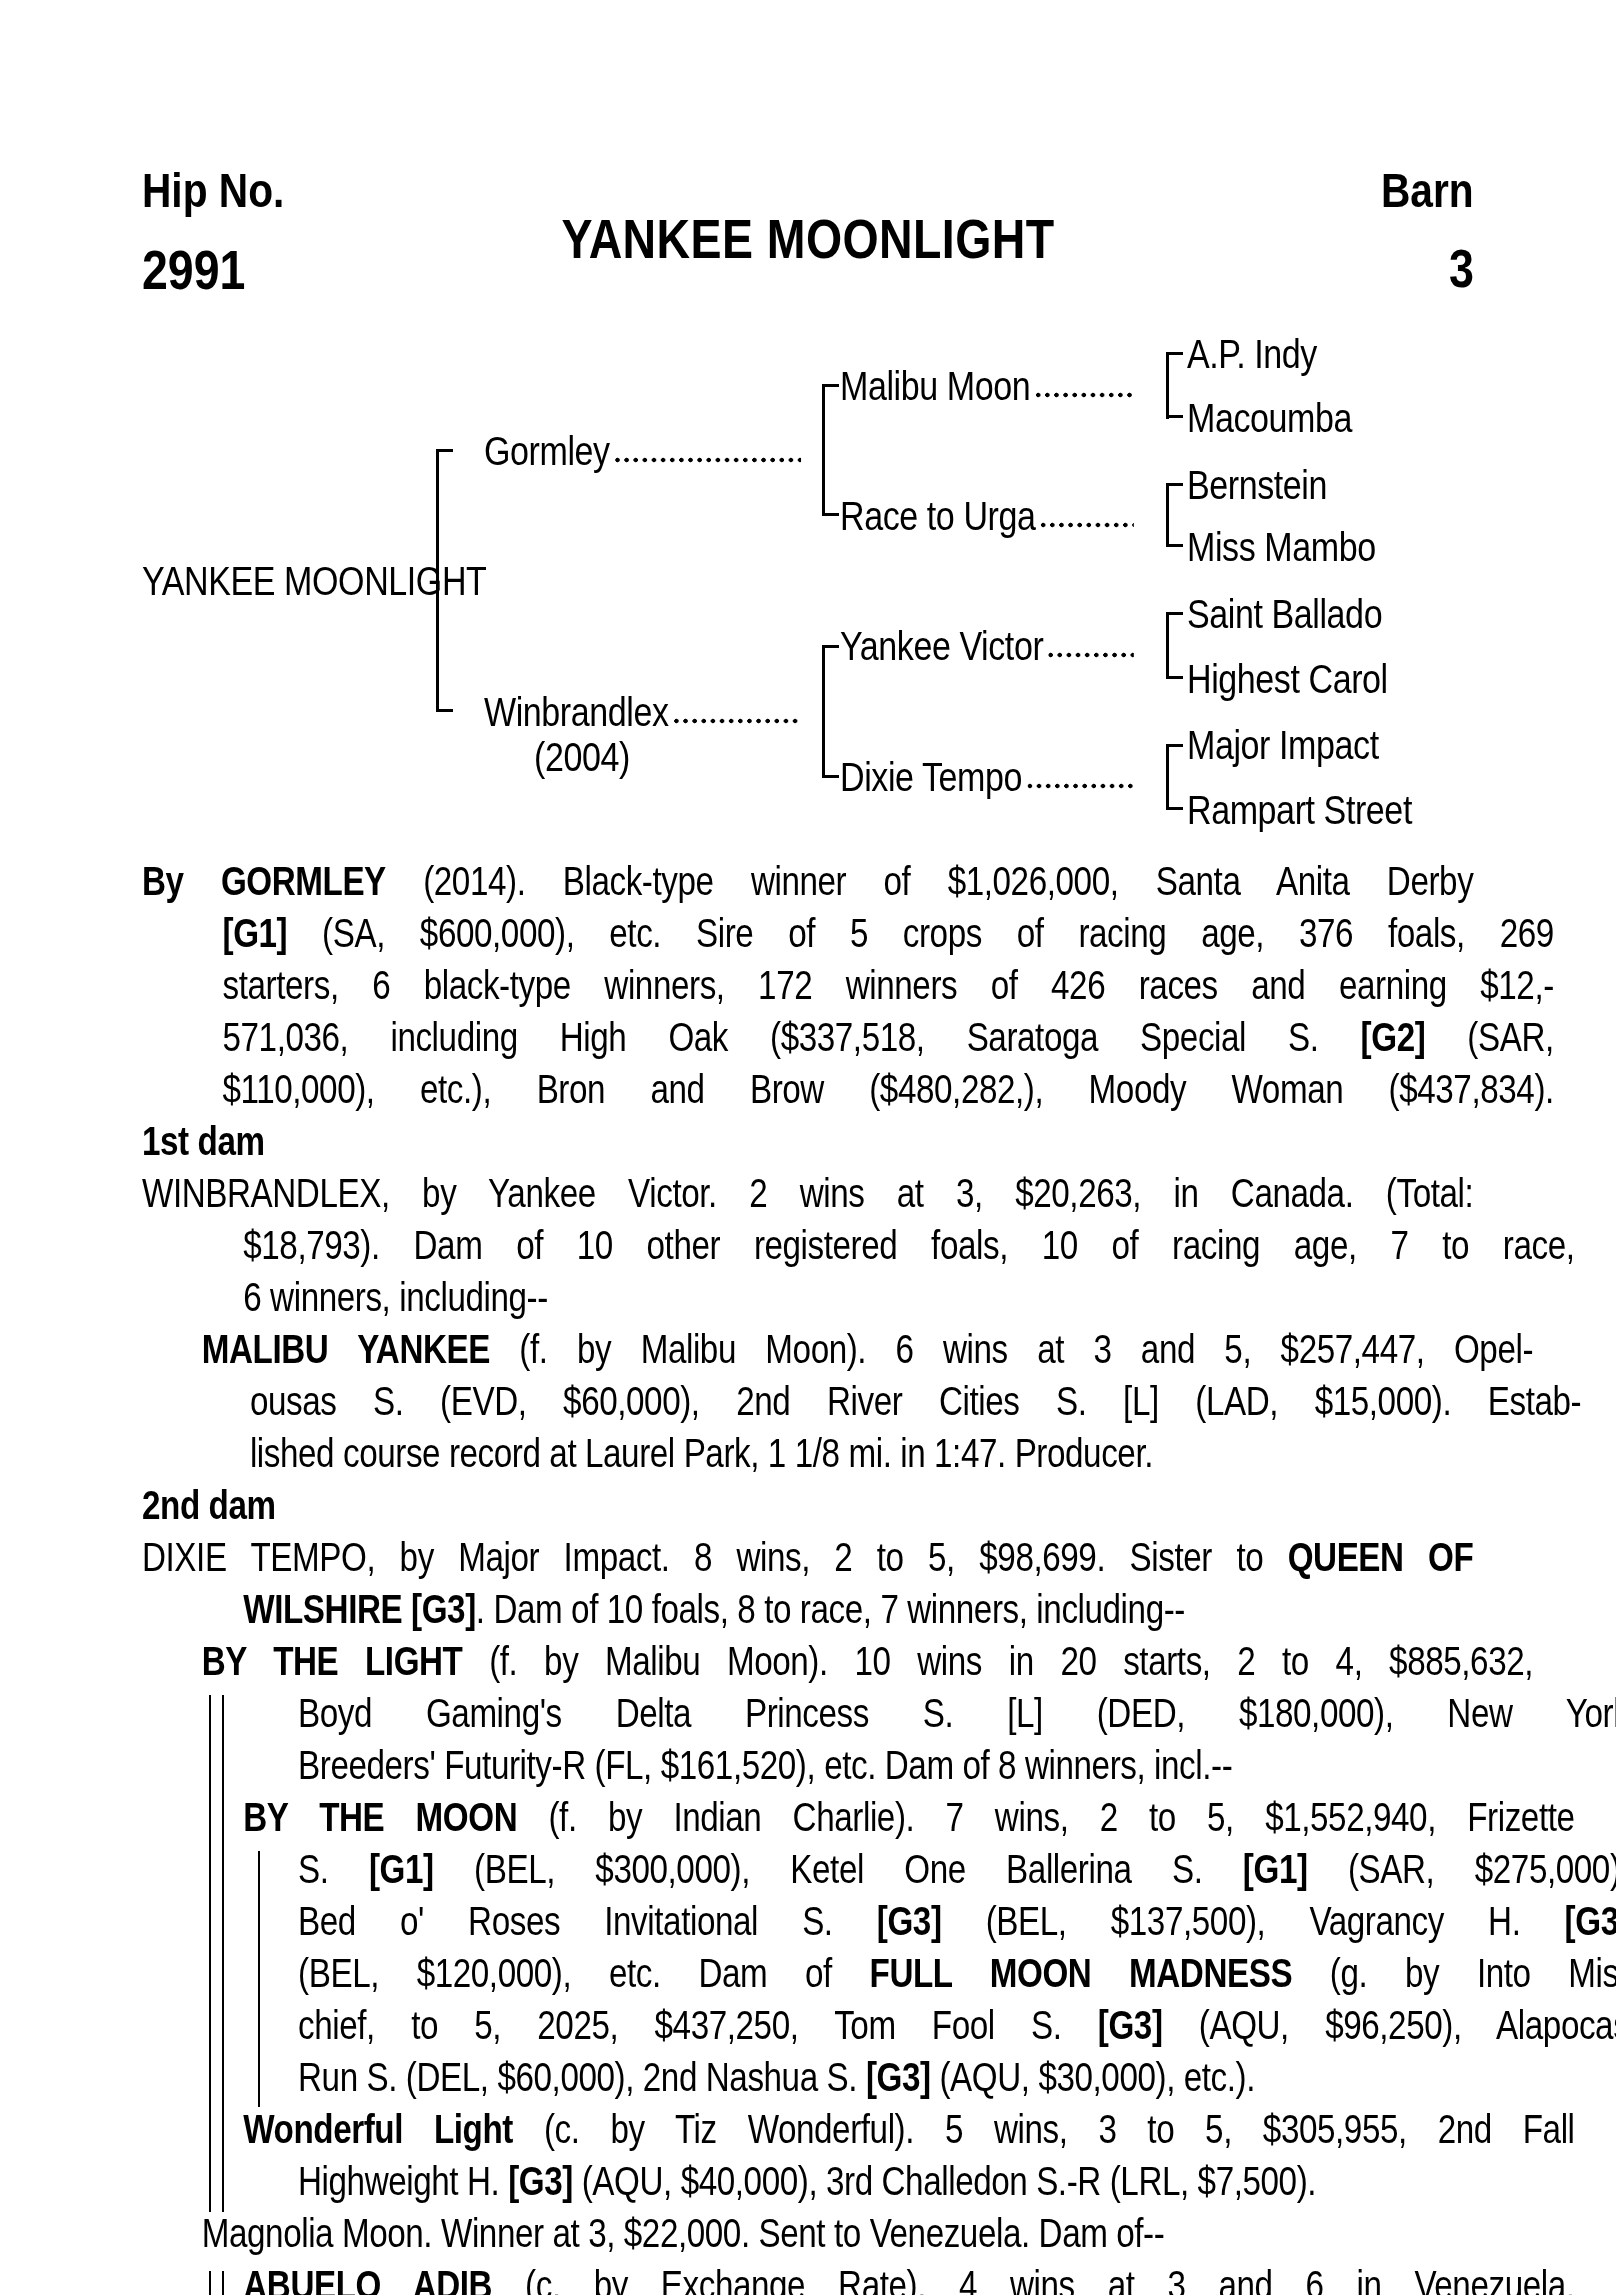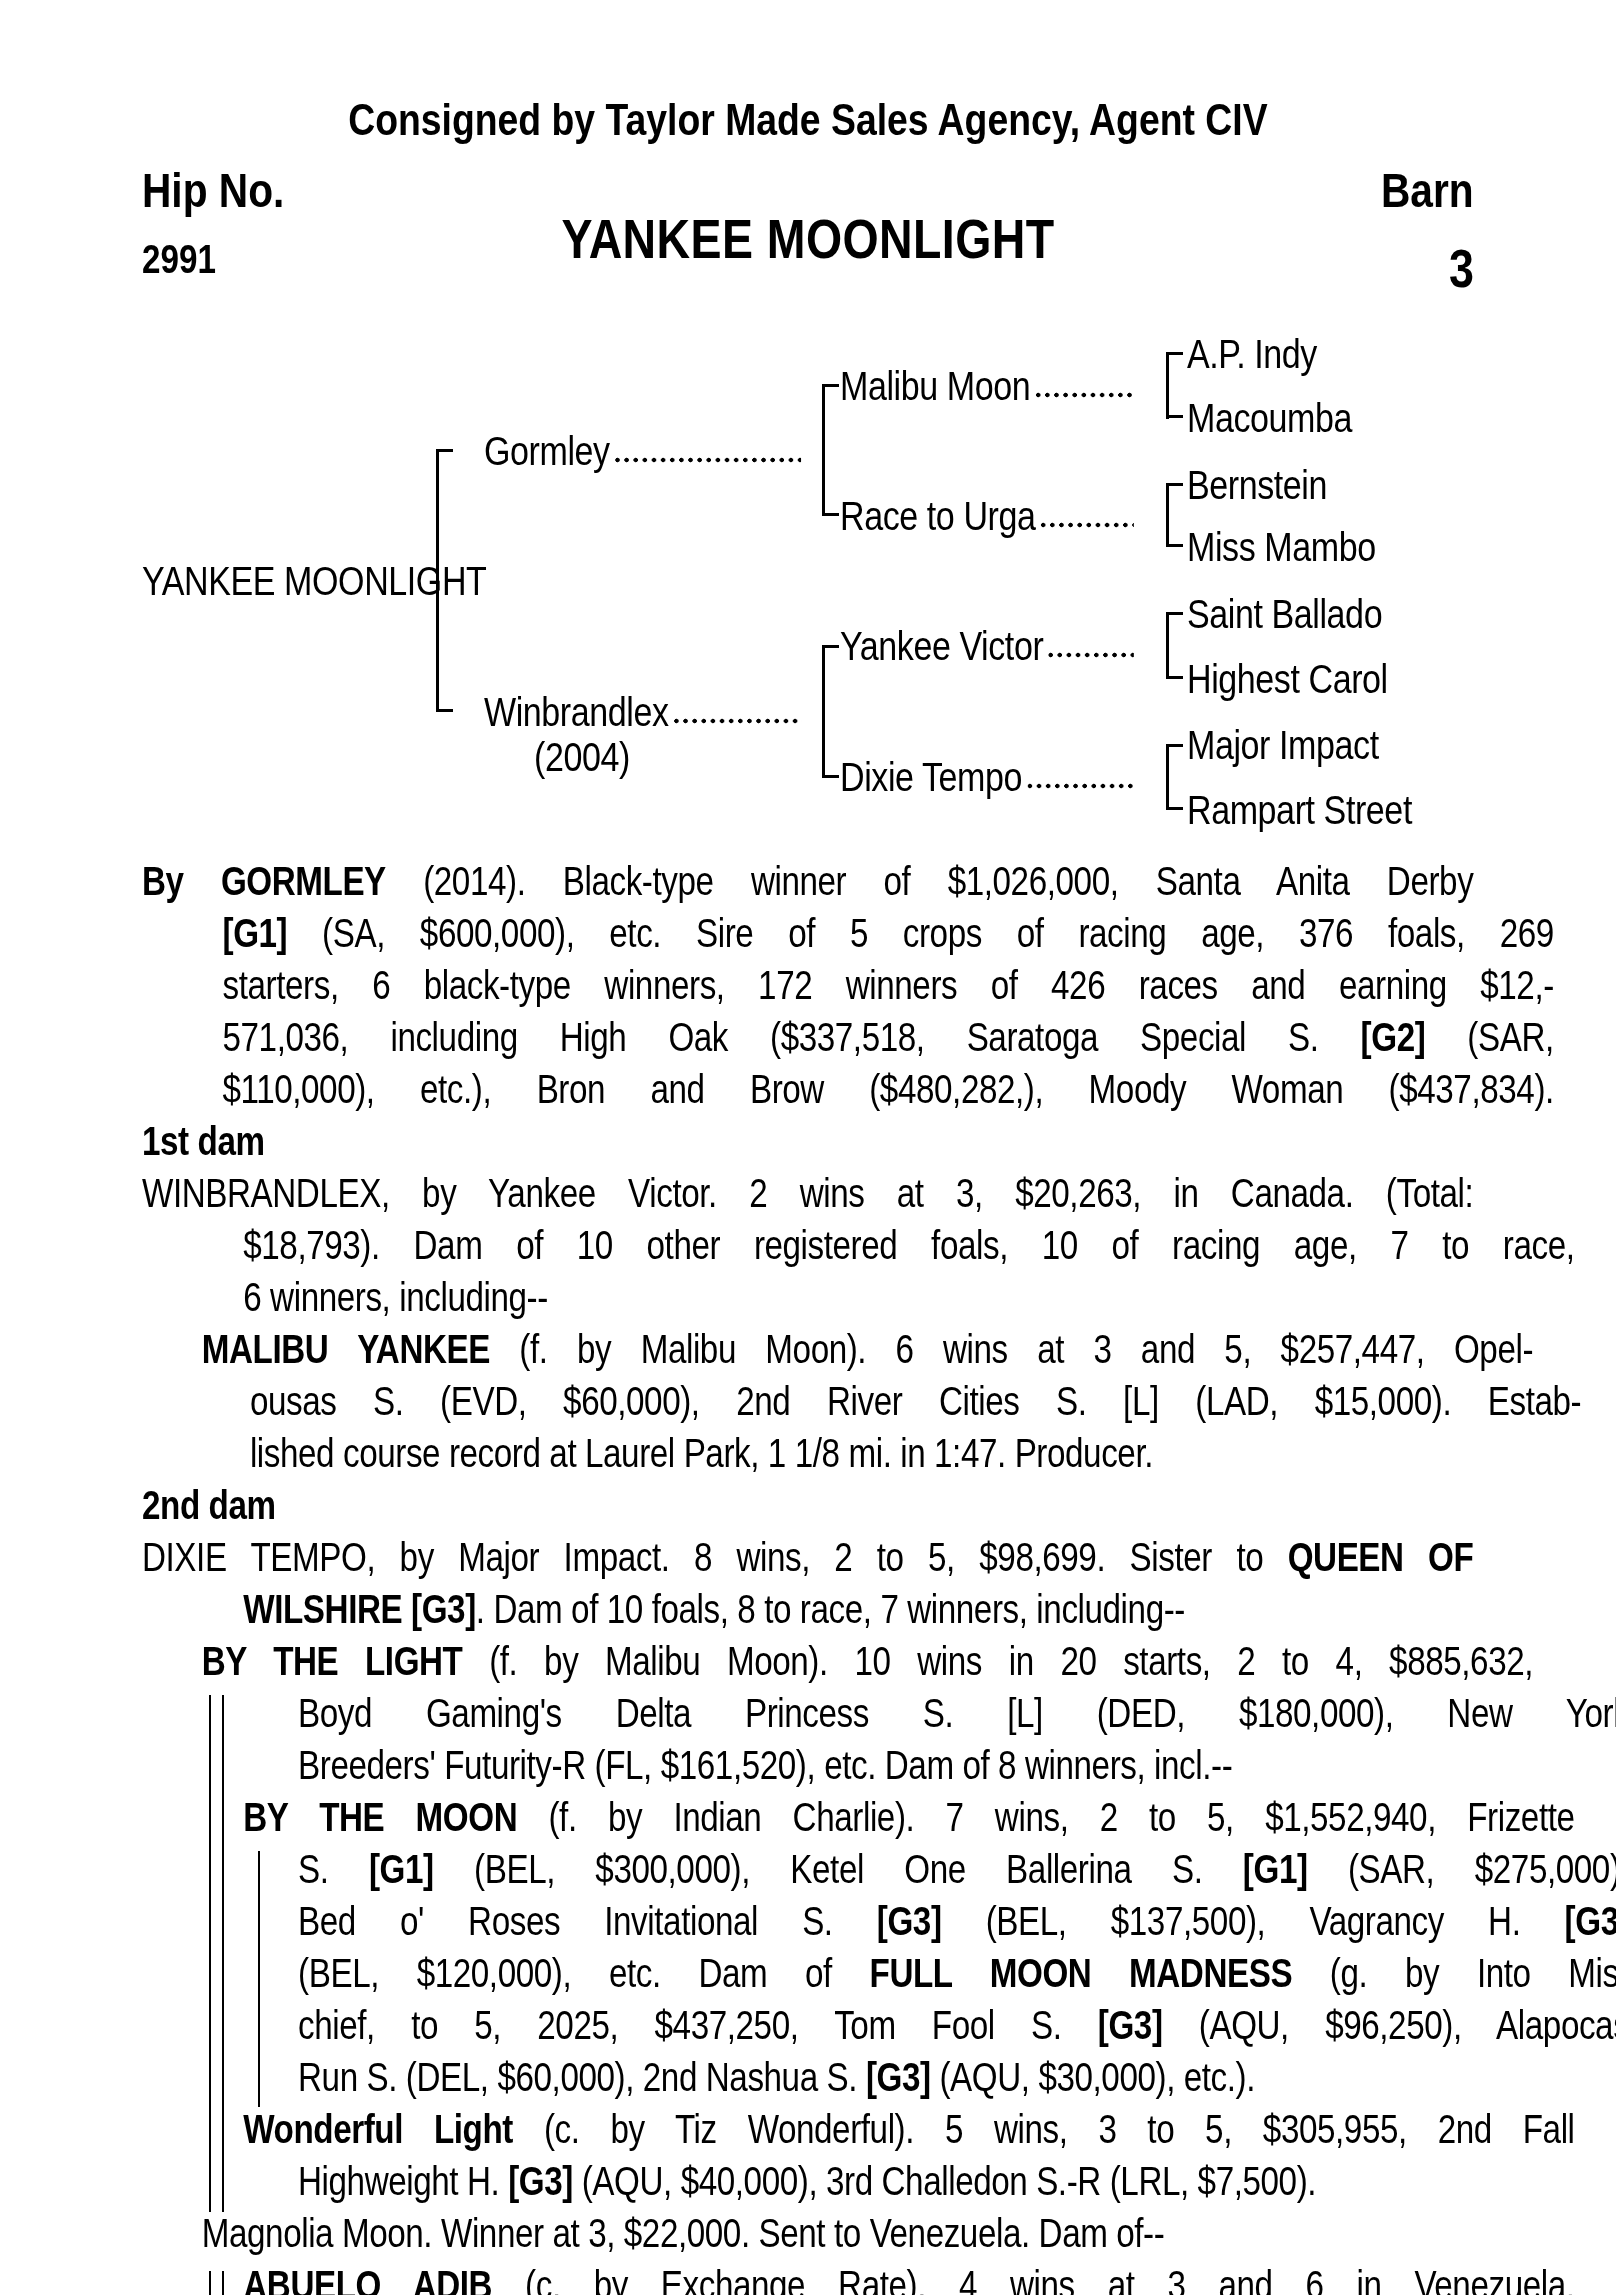--- a/index.html
+++ b/index.html
@@ -7,21 +7,21 @@
     position:relative;width:1616px;height:3227px;background:#ffffff;
     font-family:"Liberation Sans",sans-serif;color:#000;overflow:hidden;
   }
   .cx{display:inline-block;transform:scaleX(0.83);transform-origin:0 0;white-space:nowrap;}
   .cxc{display:inline-block;transform:scaleX(0.83);transform-origin:50% 0;white-space:nowrap;}
   .cxr{display:inline-block;transform:scaleX(0.83);transform-origin:100% 0;white-space:nowrap;}
   .abs{position:absolute;}
   
   #consignor{top:94px;left:0;width:1616px;text-align:center;font-size:45px;font-weight:bold;}
   #hip-label{left:142px;top:162px;font-size:49px;font-weight:bold;}
-  #hip-number{left:142px;top:237px;font-size:40px;font-weight:bold;}
+  #hip-number{left:142px;top:237px;font-size:56px;font-weight:bold;}
   #barn-label{right:142px;top:162px;font-size:49px;font-weight:bold;text-align:center;}
   #barn-number{right:142px;top:237px;font-size:54px;font-weight:bold;text-align:right;}
   #horse-name{top:206px;left:0;width:1616px;text-align:center;font-size:56px;font-weight:bold;letter-spacing:0.5px;}
   #horse-desc{top:278px;left:0;width:1616px;text-align:center;font-size:45px;font-weight:bold;}
   
   .ped-name{font-size:41px;line-height:46px;letter-spacing:-0.5px;}
   .ped-row{position:absolute;display:flex;align-items:flex-end;height:46px;}
   .leader{flex:1;height:46px;margin-left:6.4px;
     background:radial-gradient(circle 2.8px at 2.8px 50%,#000 2.3px,transparent 2.8px) repeat-x left bottom 11px/11px 6.4px;}
   .vbar{position:absolute;width:2.8px;background:#000;}
@@ -37,21 +37,20 @@
   .ind-i2{padding-left:72px;}
   .ind-i4{padding-left:130px;}
   .ind-i5{padding-left:188px;}
   .famrule{position:absolute;width:2.3px;background:#000;}
 </style>
 </head>
 <body>
 
 <div id="page">
 
-  <div class="abs" id="consignor"><span class="cxc">Consigned by Taylor Made Sales Agency, Agent CIV</span></div>
   <div class="abs" id="hip-label"><span class="cx">Hip No.</span></div>
   <div class="abs" id="hip-number"><span class="cx">2991</span></div>
   <div class="abs" id="barn-label"><span class="cxr">Barn</span></div>
   <div class="abs" id="barn-number"><span class="cxr">3</span></div>
   <div class="abs" id="horse-name"><span class="cxc">YANKEE MOONLIGHT</span></div>
 
   <div>
 
     <div class="ped-row cx ped-name abs" style="left:142px;top:558px;">
         <span>YANKEE MOONLIGHT</span>

